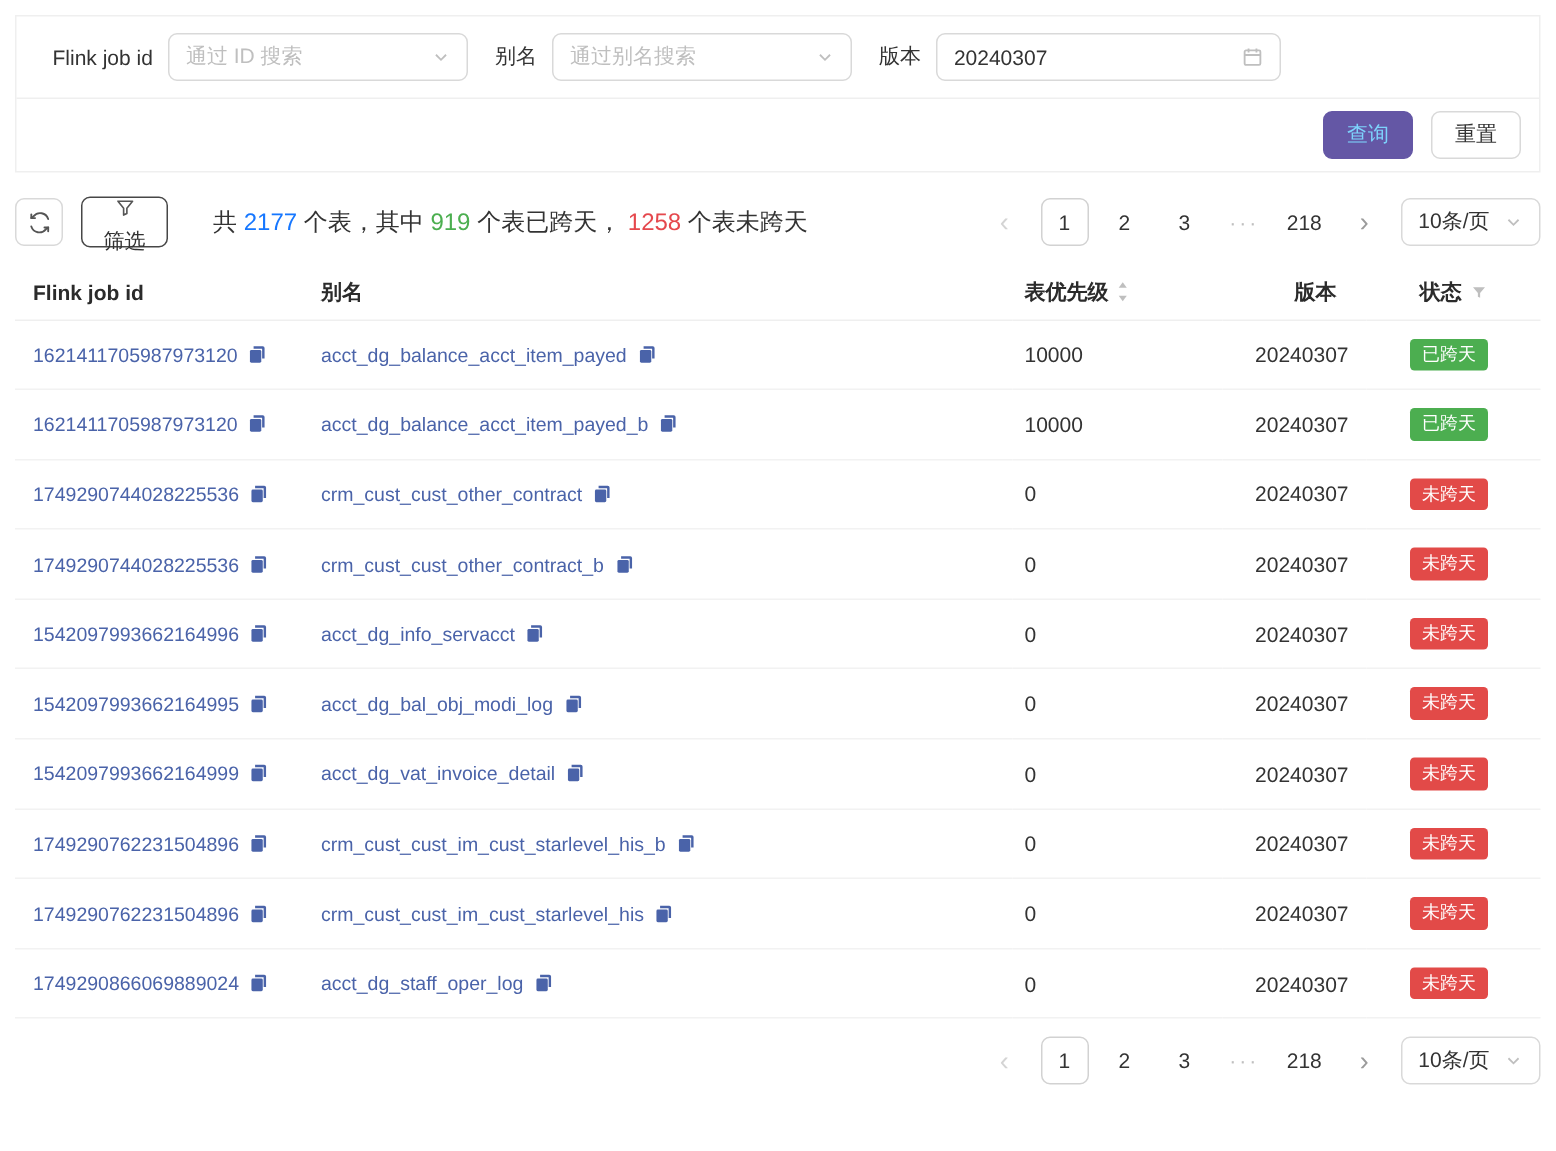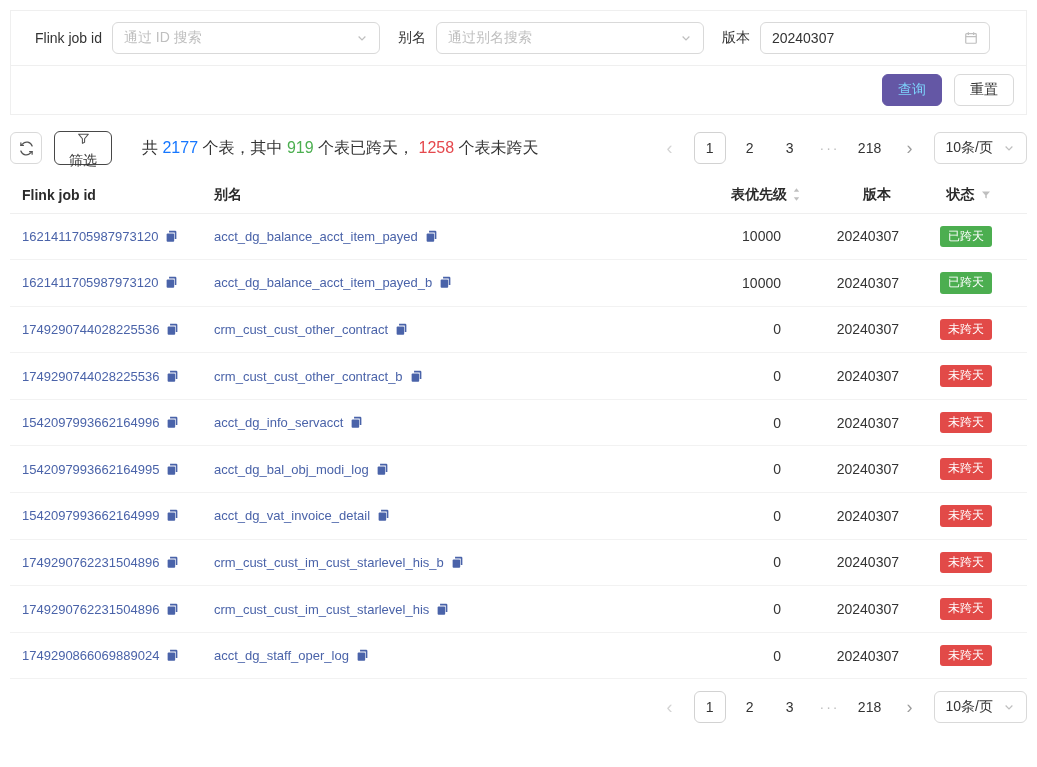--- a/index.html
+++ b/index.html
@@ -15,21 +15,21 @@
   .card-header { padding:8px 24px; border-bottom:1px solid #efefef;
     font-size:13px; font-weight:500; color:#2b2b2b; }
   .filter-row { display:flex; align-items:center; padding:11px 24px;
     border-bottom:1px solid #efefef; }
   .field { display:flex; align-items:center; }
   .field + .field { margin-left:18px; }
   .field label { margin-right:10px; font-size:14px; color:#333; white-space:nowrap; }
   .control { height:32px; border:1px solid #d9d9d9; border-radius:6px;
     display:flex; align-items:center; justify-content:space-between;
     padding:0 11px; background:#fff; cursor:pointer; }
-  .select { width:268px;text-align:center; }
+  .select { width:200px;text-align:center; }
   .date { width:230px; }
   .placeholder { color:#bfbfbf; font-size:14px; }
   .date .value { font-size:14px; color:#333; }
   .icon-gray { color:#bfbfbf; display:inline-flex; }
   .button-row { display:flex; justify-content:flex-end; gap:12px; padding:8px 12px; }
   .btn { height:32px; padding:0 15px; border-radius:6px; font-size:14px;
     border:1px solid #d9d9d9; background:#fff; color:#333; cursor:pointer; }
   .btn.primary { background:var(--primary); border-color:var(--primary); color:#7dd3fc; }
 
   
@@ -65,21 +65,21 @@
   table { width:100%; border-collapse:collapse; margin-top:12px; table-layout:fixed; }
   th { text-align:left; font-size:14px; font-weight:700; color:#2b2b2b;
     padding:8px; height:36px; border-bottom:1px solid #efefef; white-space:nowrap; }
   td { font-size:13px; padding:12px 8px; height:45px; border-bottom:1px solid #f2f2f2;
     white-space:nowrap; overflow:hidden;margin-top:27px; }
   th:first-child, td:first-child { padding-left:12px; }
   .th-inner { display:inline-flex; align-items:center; gap:5px; }
   a.link { color:var(--link); text-decoration:none; cursor:pointer; }
   .copy-icon { color:var(--link); margin-left:7px; cursor:pointer;
     display:inline-flex; vertical-align:-2px; }
-  th.col-priority, td.col-priority { text-align:right; }
+  th.col-priority, td.col-priority { text-align:left; }
   td.col-priority { padding-right:34px; font-size:14px; }
   th.col-priority { padding-right:14px; }
   th.col-version, td.col-version { text-align:right; }
   td.col-version { padding-right:12px; font-size:14px; }
   th.col-version { padding-right:20px; }
   th.col-status, td.col-status { text-align:center; }
   td.col-status { padding-right:14px; }
   th.col-status { padding-right:8px; }
   .badge { display:inline-block; padding:3px 8px; border-radius:3px; color:#fff;
     font-size:12px; line-height:1.3; }

